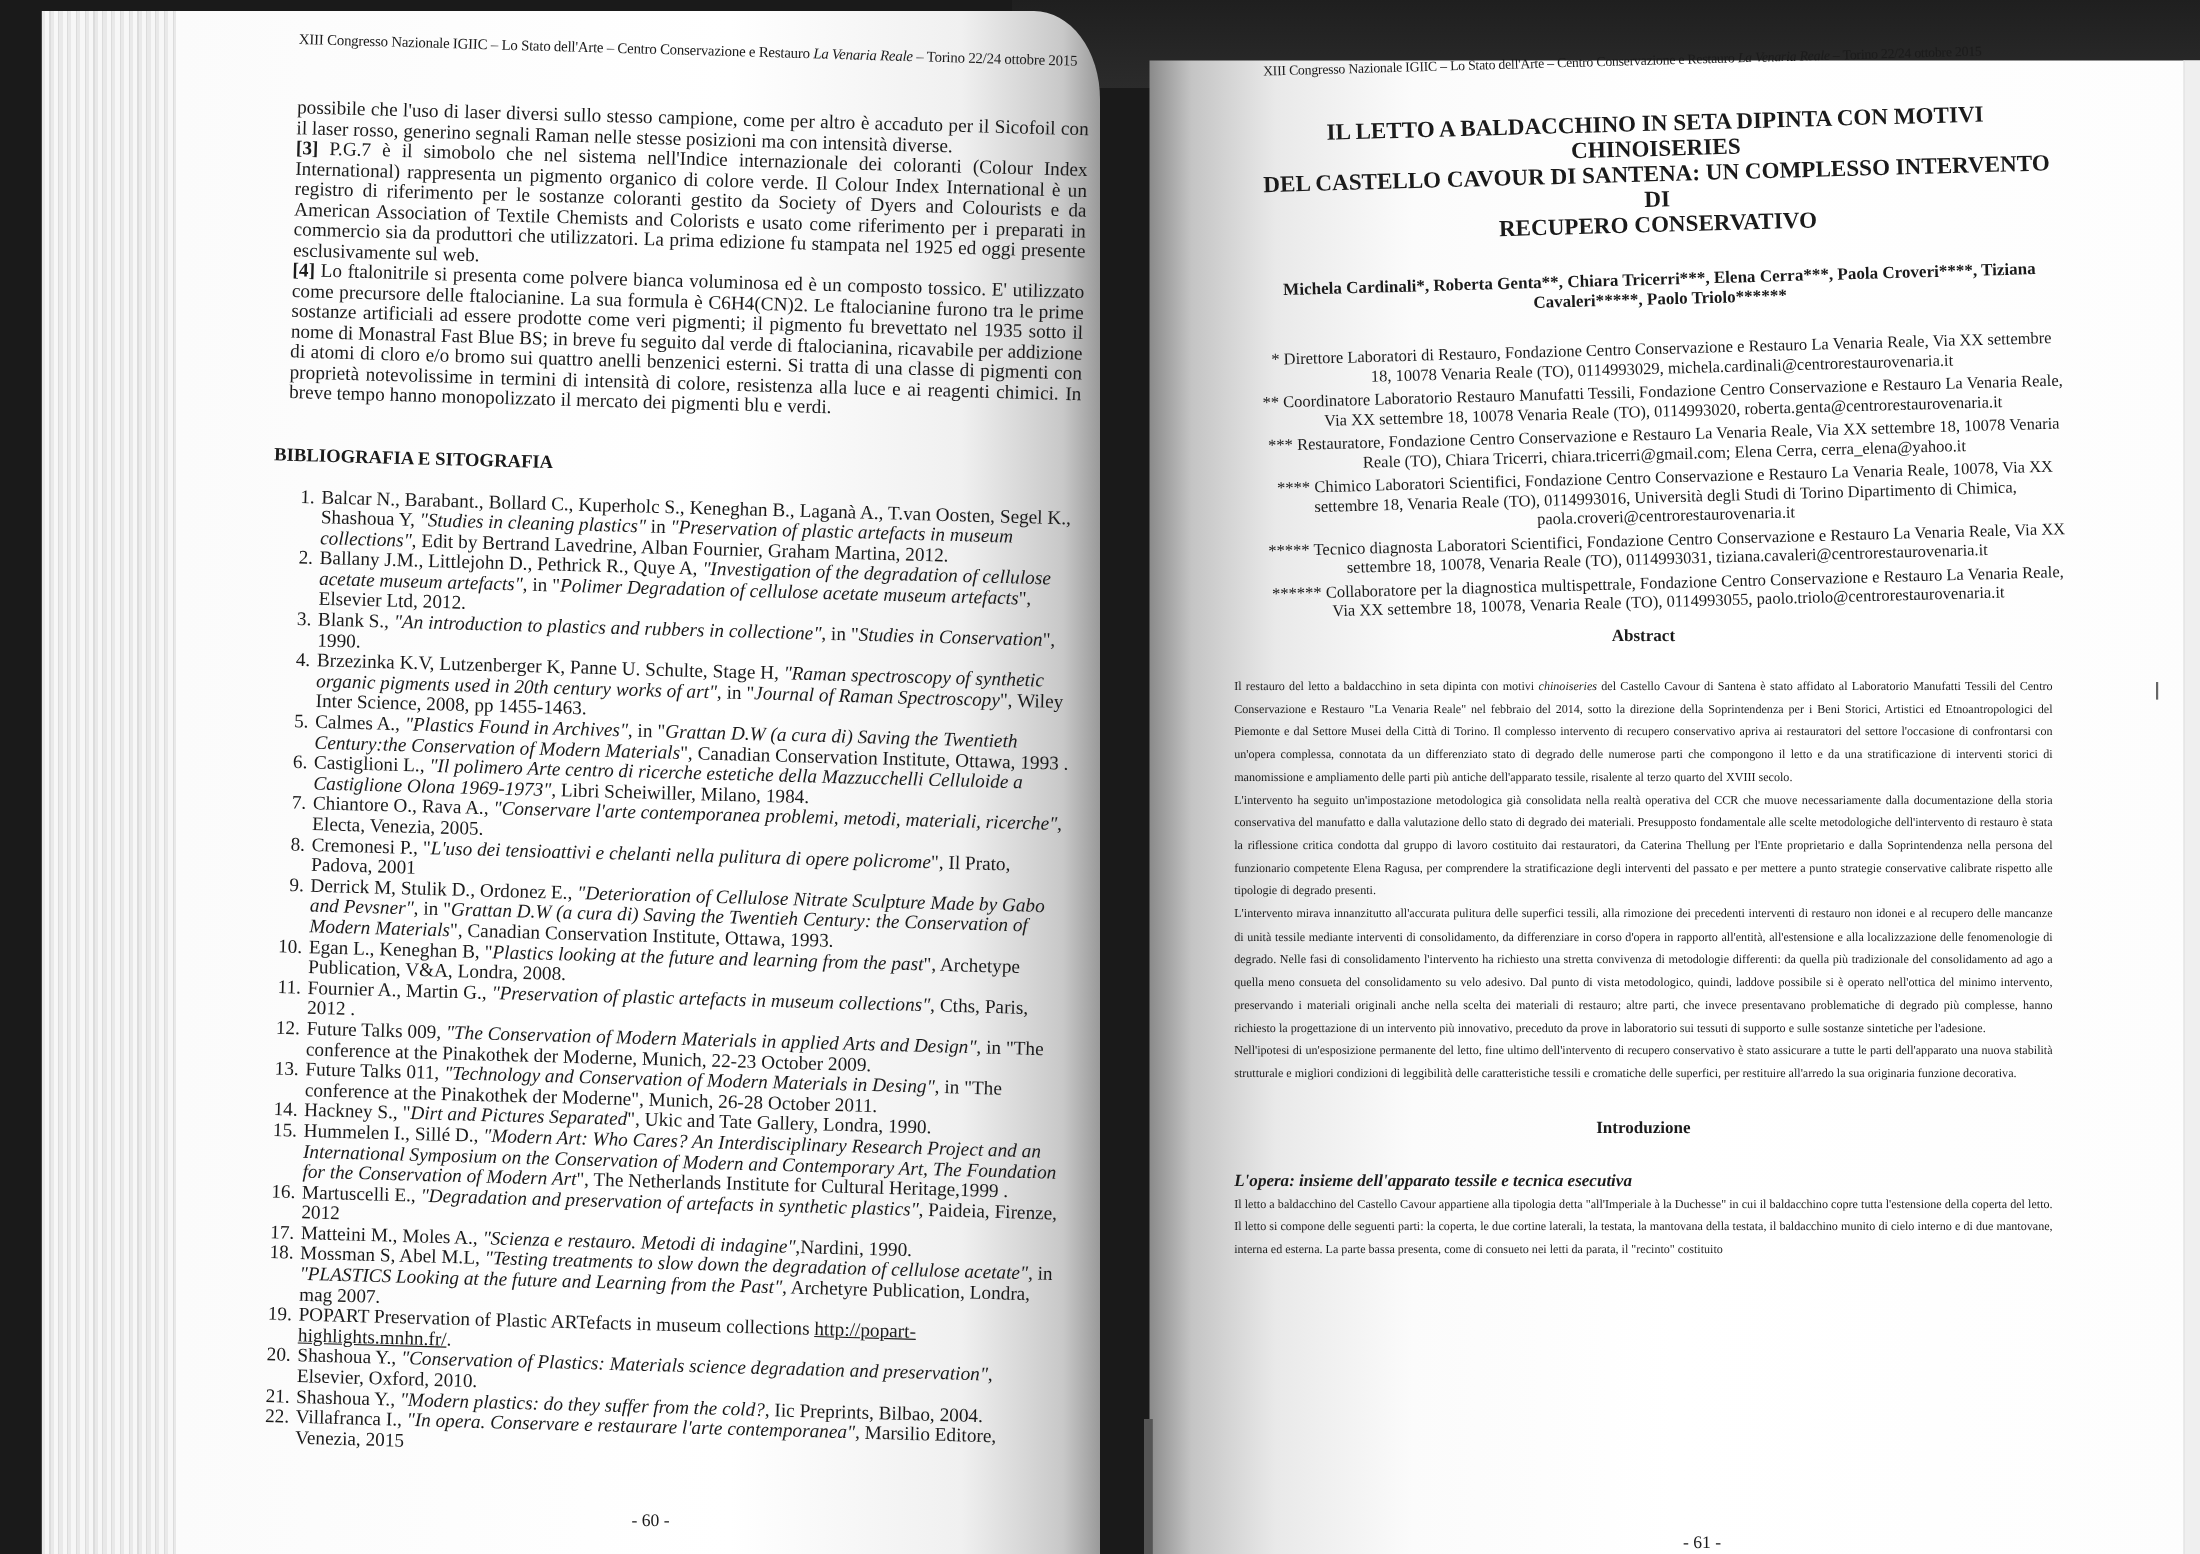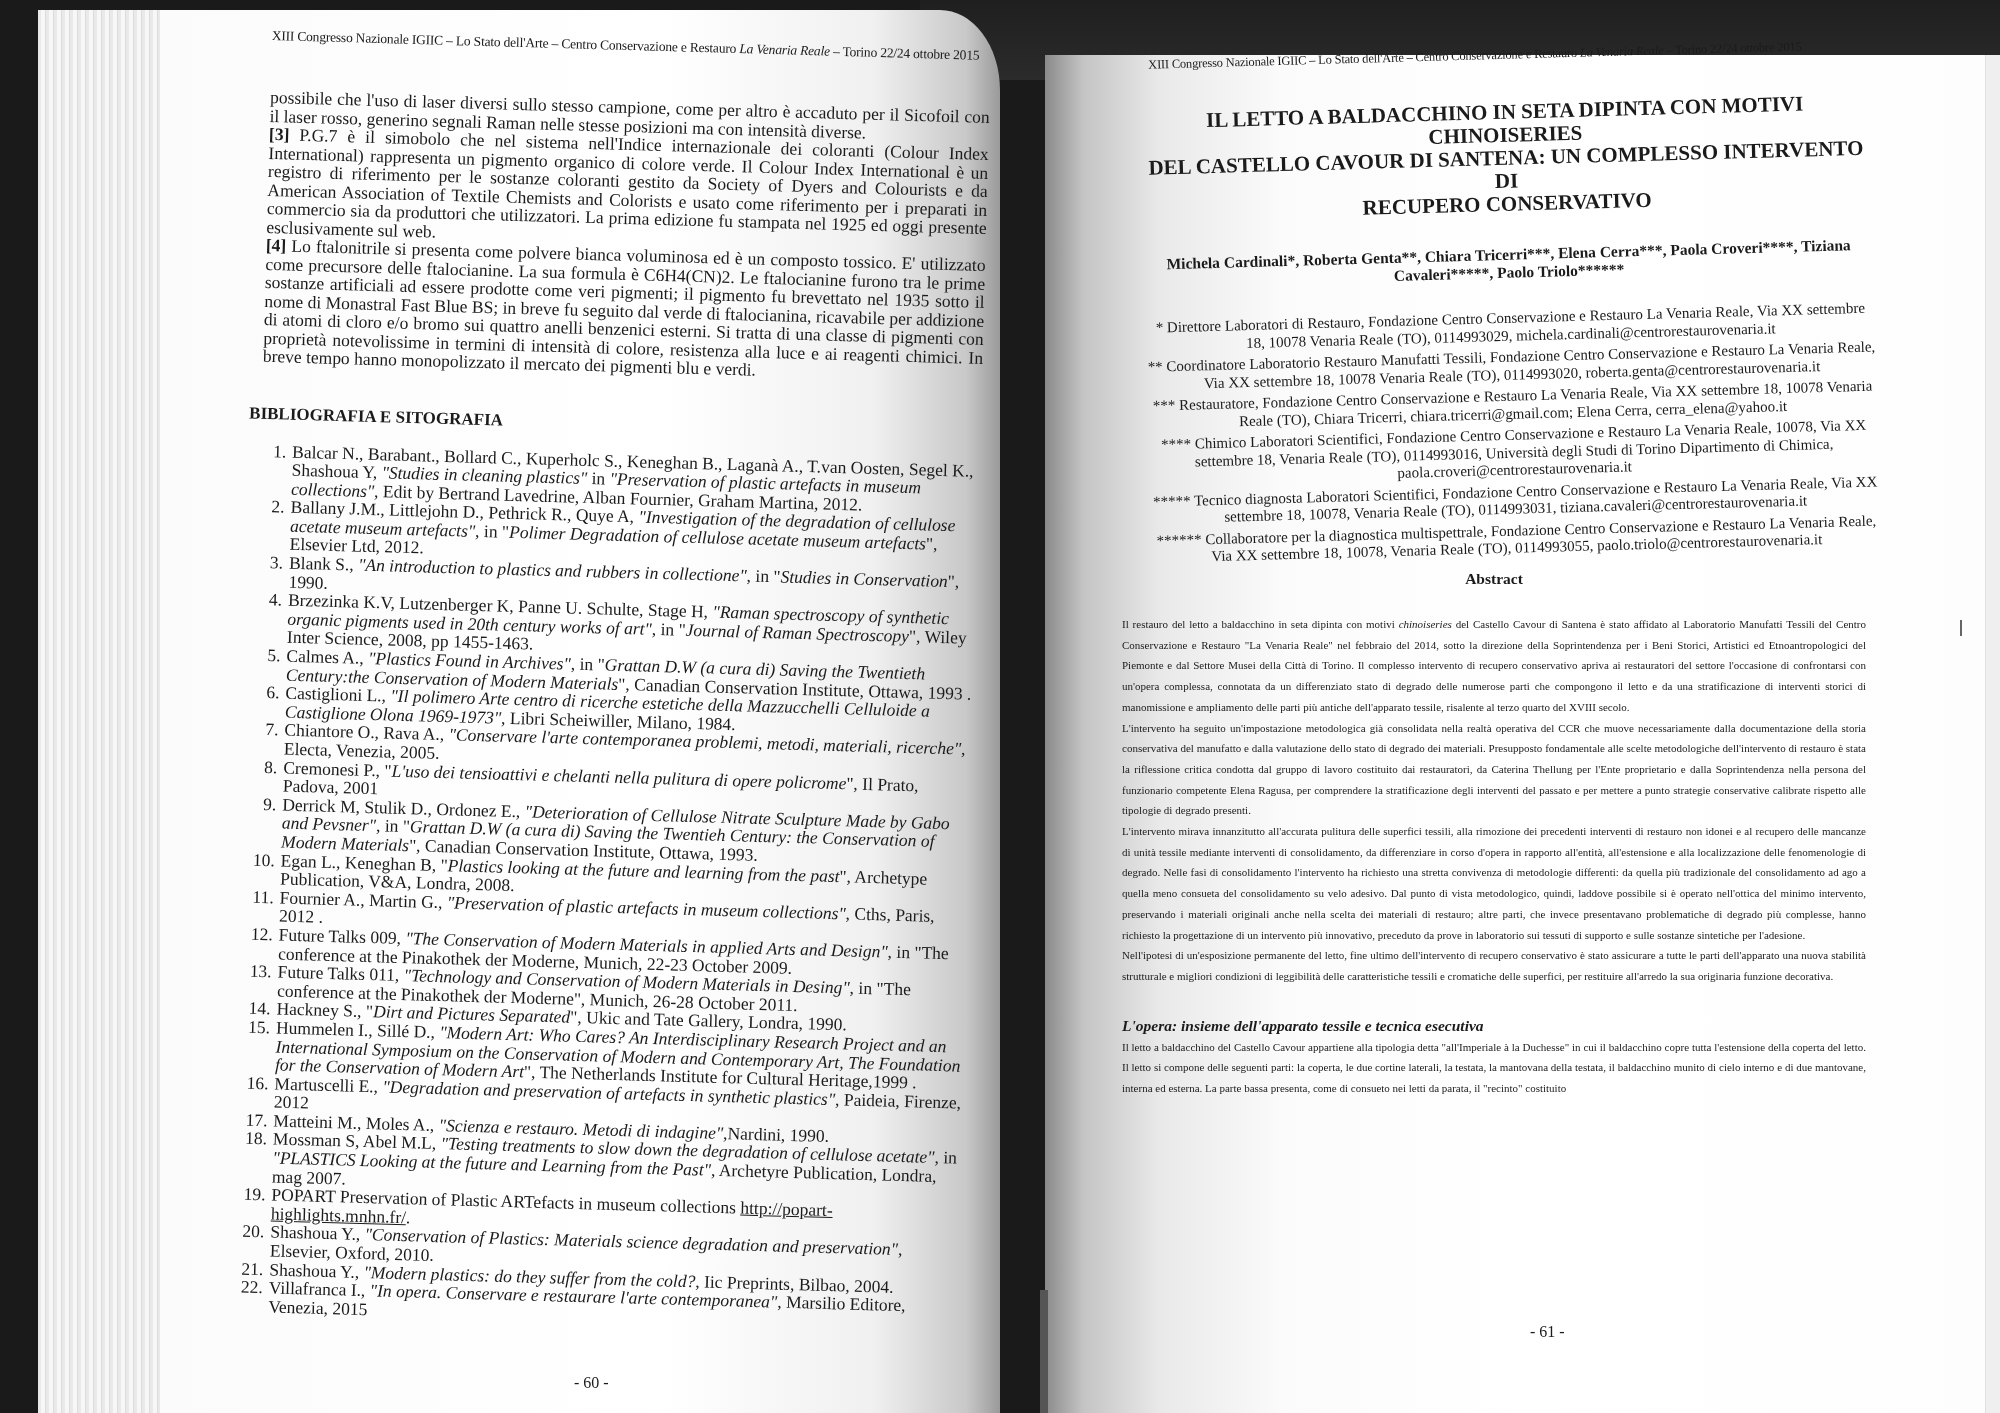--- a/index.html
+++ b/index.html
@@ -57,21 +57,21 @@
   .affils { margin-top:28px; text-align:center; font-size:15px; line-height:17.5px; }
   .affils p { margin:0 0 4px 0; }
   .rp2 { position:absolute; left:1122px; top:570px; width:744px; }
   .section-h { font-weight:bold; font-size:15.5px; margin:0;text-align:center; }
   .body-text { font-size:11px; line-height:20.7px; text-align:justify; margin:26px 0 0 0; }
   .body-text p { margin:0; }
   .body-text i { font-style:italic; }
   .intro-h { margin-top:30px; }
   .sub-h { margin-top:30px; font-weight:bold; font-style:italic; font-size:15.5px; }
   .body-text.tight { margin-top:2px; }
-  .page-num-right { position:absolute; left:1530px; top:1323px; font-size:16px; }
+  .page-num-right { position:absolute; left:1530px; top:1394px; font-size:16px; }
   .stray-mark { position:absolute; left:1960px; top:620px; width:2px; height:16px; background:#666; }
 </style>
 </head>
 <body>
 
 <div class="spread">
   <div class="page-stack-left"></div>
   <div class="top-dark"></div>
   <div class="page-left"></div>
   <div class="page-right"></div>
@@ -138,20 +138,21 @@
   </div>
 
   <div class="rp2">
     <h3 class="section-h">Abstract</h3>
     <div class="body-text">
       <p><span>Il restauro del letto a baldacchino in seta dipinta con motivi </span><i>chinoiseries</i><span> del Castello Cavour di Santena è stato affidato al Laboratorio Manufatti Tessili del Centro Conservazione e Restauro "La Venaria Reale" nel febbraio del 2014, sotto la direzione della Soprintendenza per i Beni Storici, Artistici ed Etnoantropologici del Piemonte e dal Settore Musei della Città di Torino. Il complesso intervento di recupero conservativo apriva ai restauratori del settore l'occasione di confrontarsi con un'opera complessa, connotata da un differenziato stato di degrado delle numerose parti che compongono il letto e da una stratificazione di interventi storici di manomissione e ampliamento delle parti più antiche dell'apparato tessile, risalente al terzo quarto del XVIII secolo.</span></p>
       <p>L'intervento ha seguito un'impostazione metodologica già consolidata nella realtà operativa del CCR che muove necessariamente dalla documentazione della storia conservativa del manufatto e dalla valutazione dello stato di degrado dei materiali. Presupposto fondamentale alle scelte metodologiche dell'intervento di restauro è stata la riflessione critica condotta dal gruppo di lavoro costituito dai restauratori, da Caterina Thellung per l'Ente proprietario e dalla Soprintendenza nella persona del funzionario competente Elena Ragusa, per comprendere la stratificazione degli interventi del passato e per mettere a punto strategie conservative calibrate rispetto alle tipologie di degrado presenti.</p>
       <p>L'intervento mirava innanzitutto all'accurata pulitura delle superfici tessili, alla rimozione dei precedenti interventi di restauro non idonei e al recupero delle mancanze di unità tessile mediante interventi di consolidamento, da differenziare in corso d'opera in rapporto all'entità, all'estensione e alla localizzazione delle fenomenologie di degrado. Nelle fasi di consolidamento l'intervento ha richiesto una stretta convivenza di metodologie differenti: da quella più tradizionale del consolidamento ad ago a quella meno consueta del consolidamento su velo adesivo. Dal punto di vista metodologico, quindi, laddove possibile si è operato nell'ottica del minimo intervento, preservando i materiali originali anche nella scelta dei materiali di restauro; altre parti, che invece presentavano problematiche di degrado più complesse, hanno richiesto la progettazione di un intervento più innovativo, preceduto da prove in laboratorio sui tessuti di supporto e sulle sostanze sintetiche per l'adesione.</p>
       <p>Nell'ipotesi di un'esposizione permanente del letto, fine ultimo dell'intervento di recupero conservativo è stato assicurare a tutte le parti dell'apparato una nuova stabilità strutturale e migliori condizioni di leggibilità delle caratteristiche tessili e cromatiche delle superfici, per restituire all'arredo la sua originaria funzione decorativa.</p>
     </div>
+    <h3 class="section-h intro-h">Introduzione</h3>
     <div class="sub-h">L'opera: insieme dell'apparato tessile e tecnica esecutiva</div>
     <div class="body-text tight">
       <p>Il letto a baldacchino del Castello Cavour appartiene alla tipologia detta "all'Imperiale à la Duchesse" in cui il baldacchino copre tutta l'estensione della coperta del letto. Il letto si compone delle seguenti parti: la coperta, le due cortine laterali, la testata, la mantovana della testata, il baldacchino munito di cielo interno e di due mantovane, interna ed esterna. La parte bassa presenta, come di consueto nei letti da parata, il "recinto" costituito</p>
     </div>
   </div>
   <div class="stray-mark"></div>
   <div class="page-num-right">- 61 -</div>
 </div>
 
 </body></html>

